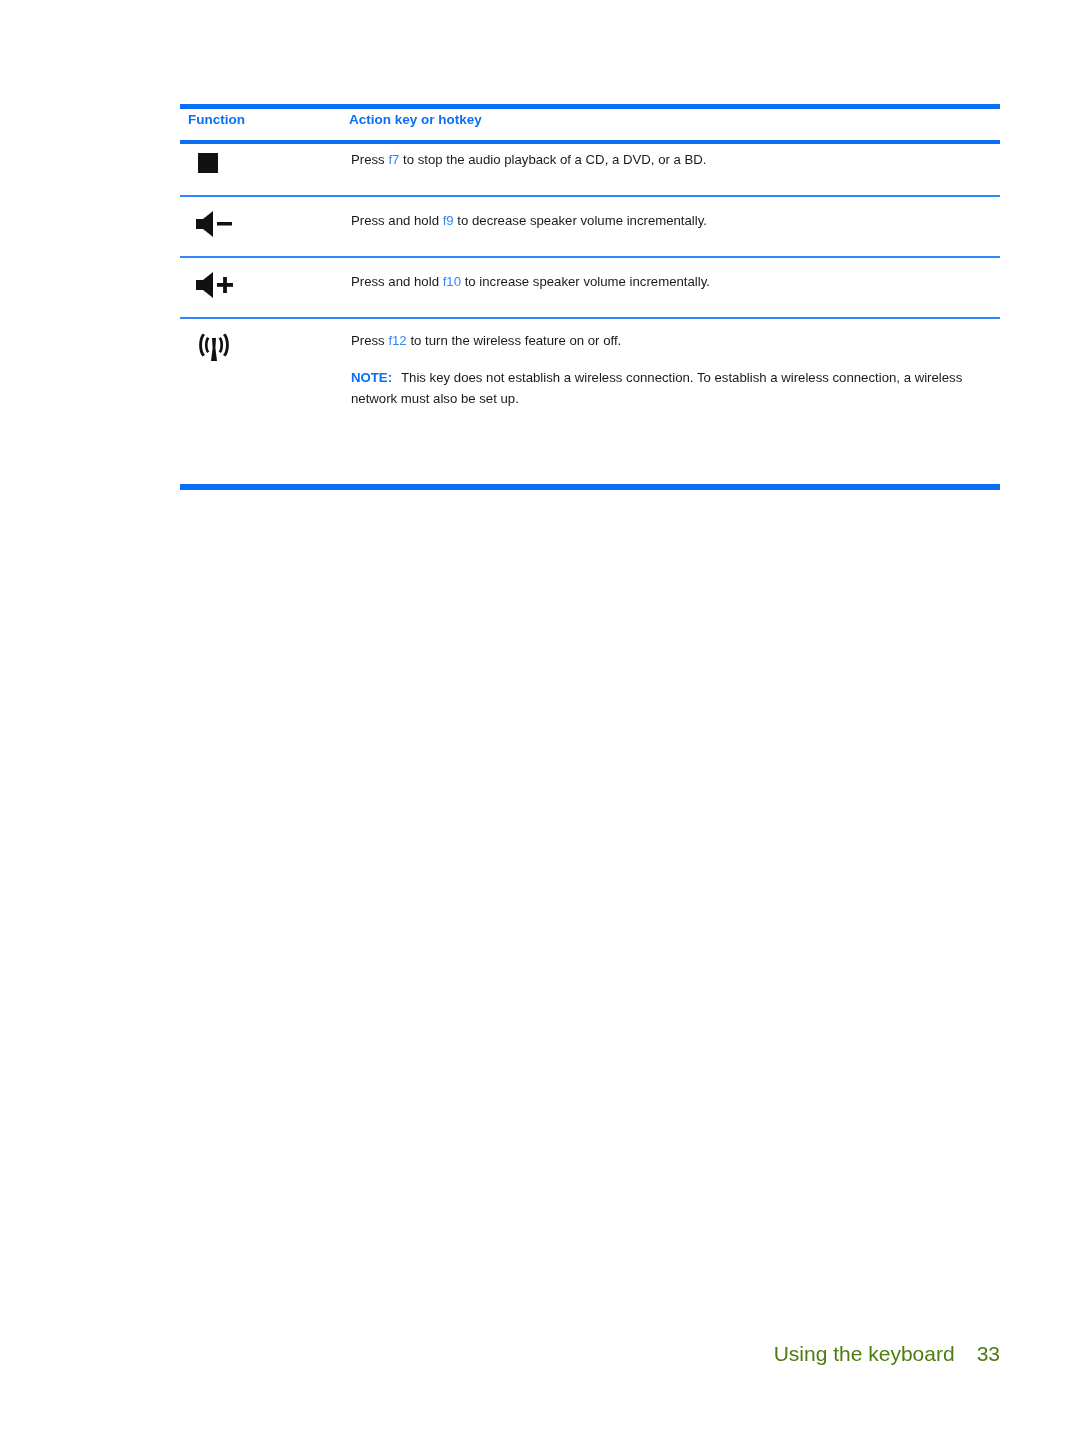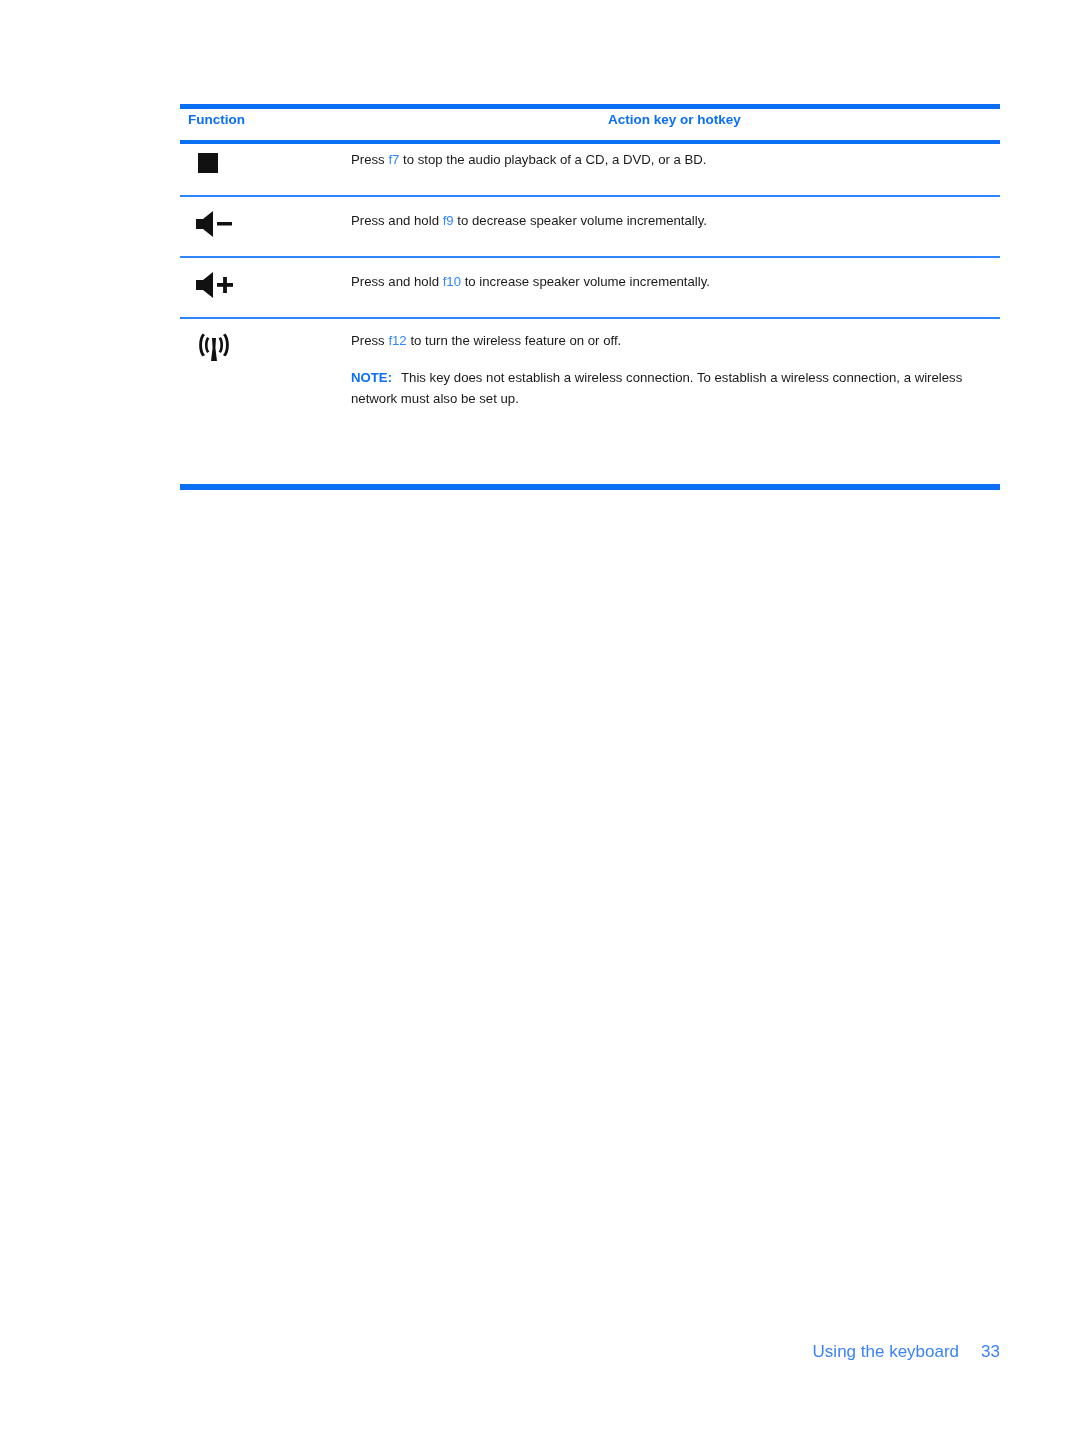--- a/index.html
+++ b/index.html
@@ -65,21 +65,21 @@
     font-size: 13.5px;
     font-weight: bold;
     color: #0b6ff5;
     padding: 0 0 0 0;
     text-align: left;
     vertical-align: bottom;
     height: 32px;
     line-height: 32px;
   }
   .thead-cell.fn   { padding-left: 8px; }
-  .thead-cell.desc { padding-left: 4px; text-align: center; }
+  .thead-cell.desc { padding-left: 4px; }
 
   .hk-row > td {
     border-bottom: 2px solid #2f86ff;
     vertical-align: top;
     padding: 0;
   }
   .hk-row.last > td {
     border-bottom: none;
   }
 
@@ -136,22 +136,22 @@
   .doc-link {
     color: #1a56f0;
     text-decoration: underline;
   }
 
   
   .footer {
     position: absolute;
     right: 80px;
     top: 1342px;
-    font-size: 17px;
-    color: #3b82f6;
+    font-size: 21px;
+    color: #4d7c0f;
     white-space: nowrap;
   }
   .footer .page-num {
     margin-left: 22px;
   }
 </style>
 </head>
 <body>
 
 <div class="page">

